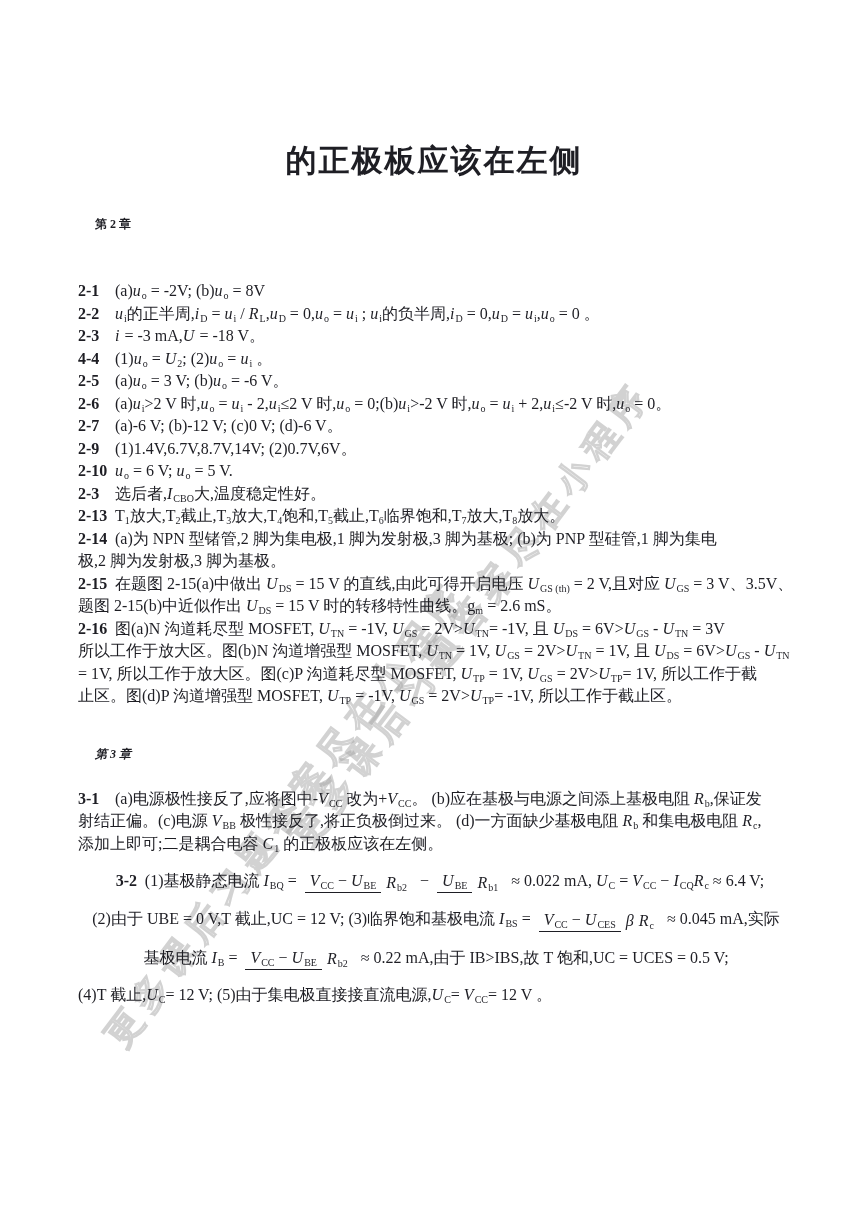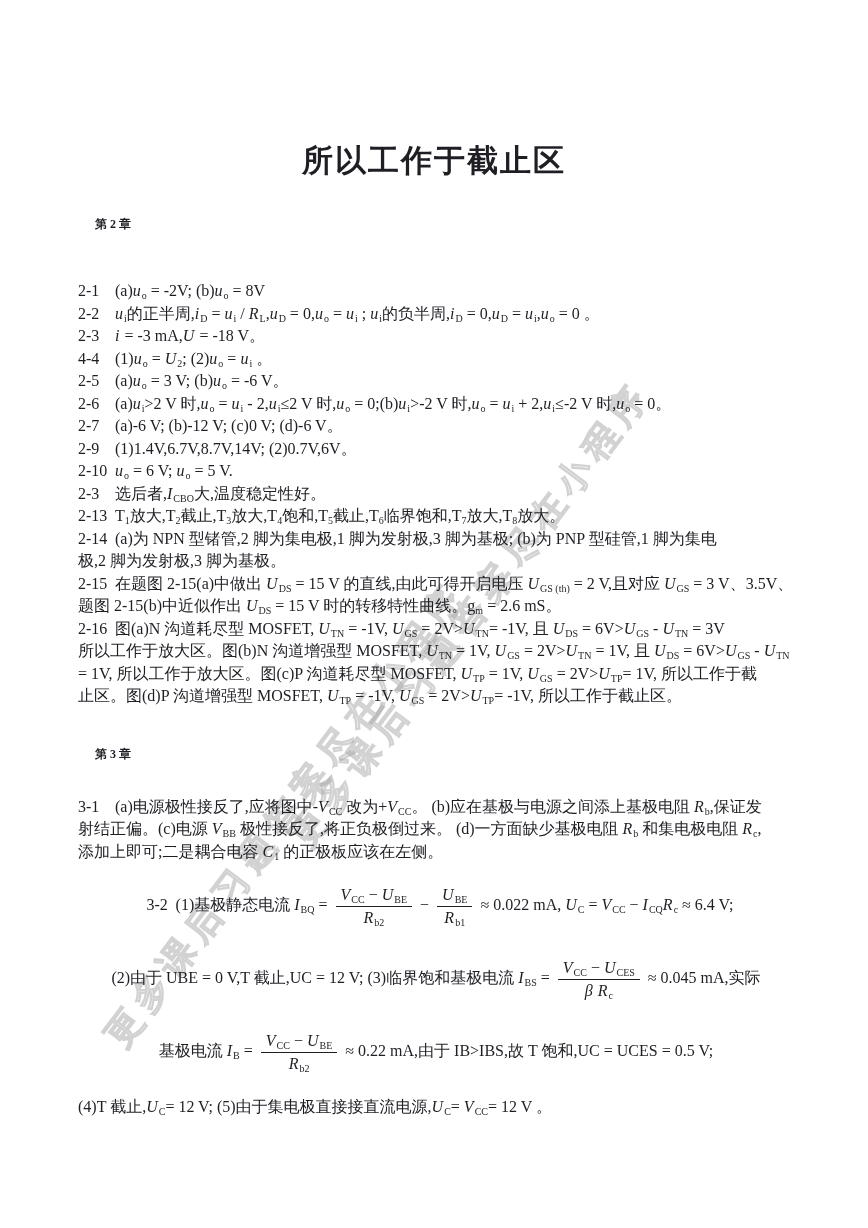--- a/index.html
+++ b/index.html
@@ -6,29 +6,29 @@
   .page{
     position:relative;width:868px;height:1228px;background:#ffffff;overflow:hidden;
     font-family:"Liberation Serif",serif;color:#1e1e24;
   }
   .title{
     position:absolute;top:140px;left:0;right:0;margin:0;text-align:center;
     font-family:"Liberation Sans",sans-serif;font-size:31px;font-weight:bold;letter-spacing:2px;
   }
   .docbody{position:absolute;left:78px;top:214px;width:716px;font-size:16px;}
   h2.chap{font-size:12px;font-weight:bold;margin:0 0 46px 17px;line-height:20px;font-family:"Liberation Serif",serif;}
-  h2.chap.later{margin-top:36px;margin-bottom:32px;}
+  h2.chap.later{margin-top:36px;margin-bottom:24px;font-style:italic;}
   p.ln{margin:0;line-height:22.5px;}
   p.ln.formula{margin:14px 0;line-height:24px;text-align:center;}
-  .no{font-weight:normal;display:inline-block;min-width:37px;}
+  .no{font-weight:bold;display:inline-block;min-width:37px;}
   .ln i{font-style:italic;padding-right:1px;}
   .ln sub{font-size:10px;line-height:0;vertical-align:-3px;}
   .frac{
-    display:inline-flex;flex-direction:column;align-items:center;vertical-align:middle;
-    margin:8px 4px;line-height:20px;
+    display:inline-flex;flex-direction:row;align-items:center;vertical-align:middle;
+    margin:0 4px;line-height:20px;
   }
   .frac .fnum{padding:0 5px 1px 5px;border-bottom:1px solid currentColor;}
   .frac .fden{padding:1px 5px 0 5px;}
   .watermark{
     position:absolute;white-space:nowrap;pointer-events:none;
     font-family:"Liberation Sans",sans-serif;font-size:36px;letter-spacing:8px;font-weight:bold;
     color:transparent;-webkit-text-stroke:1.2px rgba(165,165,165,0.50);
     transform:rotate(-53deg);transform-origin:center center;
   }
   .wm1{left:185px;top:590px;}
@@ -36,21 +36,21 @@
   @supports not (-webkit-text-stroke: 1px black){
     .watermark{color:rgba(170,170,170,0.35);}
   }
 </style>
 </head>
 <body>
 
 <div class="page">
   <div class="watermark wm1">更多课后习题答案尽在小程序</div>
   <div class="watermark wm2">更多课后习题答案尽在小程序</div>
-  <h1 class="title">所以工作于截止区</h1>
+  <h1 class="title">的正极板应该在左侧</h1>
   <div class="docbody" id="doc-body">
       <h2 class="chap">第 2 章</h2>
       <p class="ln"><b class="no">2-1</b>(a)<i>u</i><sub>o</sub> = -2V;      (b)<i>u</i><sub>o</sub> = 8V</p>
       <p class="ln"><b class="no">2-2</b><i>u</i><sub>i</sub>的正半周,<i>i</i><sub>D</sub> = <i>u</i><sub>i</sub> / <i>R</i><sub>L</sub>,<i>u</i><sub>D</sub> = 0,<i>u</i><sub>o</sub> = <i>u</i><sub>i</sub> ;  <i>u</i><sub>i</sub>的负半周,<i>i</i><sub>D</sub> = 0,<i>u</i><sub>D</sub> = <i>u</i><sub>i</sub>,<i>u</i><sub>o</sub> = 0 。</p>
       <p class="ln"><b class="no">2-3</b><i>i</i> = -3 mA,<i>U</i> = -18 V。</p>
       <p class="ln"><b class="no">4-4</b>(1)<i>u</i><sub>o</sub> = <i>U</i><sub>2</sub>;      (2)<i>u</i><sub>o</sub> = <i>u</i><sub>i</sub> 。</p>
       <p class="ln"><b class="no">2-5</b>(a)<i>u</i><sub>o</sub> = 3 V;      (b)<i>u</i><sub>o</sub> = -6 V。</p>
       <p class="ln"><b class="no">2-6</b>(a)<i>u</i><sub>i</sub>&gt;2 V 时,<i>u</i><sub>o</sub> = <i>u</i><sub>i</sub> - 2,<i>u</i><sub>i</sub>≤2 V 时,<i>u</i><sub>o</sub> = 0;(b)<i>u</i><sub>i</sub>&gt;-2 V 时,<i>u</i><sub>o</sub> = <i>u</i><sub>i</sub> + 2,<i>u</i><sub>i</sub>≤-2 V 时,<i>u</i><sub>o</sub> = 0。</p>
       <p class="ln"><b class="no">2-7</b>(a)-6 V;     (b)-12 V;     (c)0 V;     (d)-6 V。</p>
       <p class="ln"><b class="no">2-9</b>(1)1.4V,6.7V,8.7V,14V;      (2)0.7V,6V。</p>

